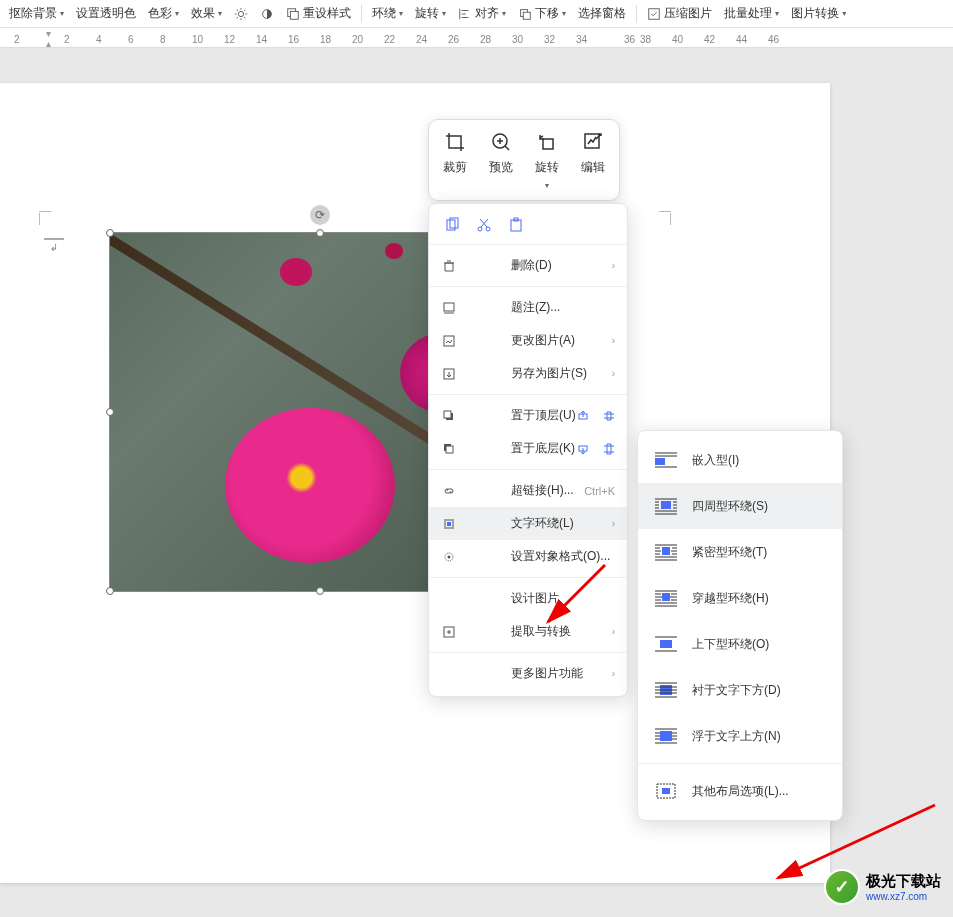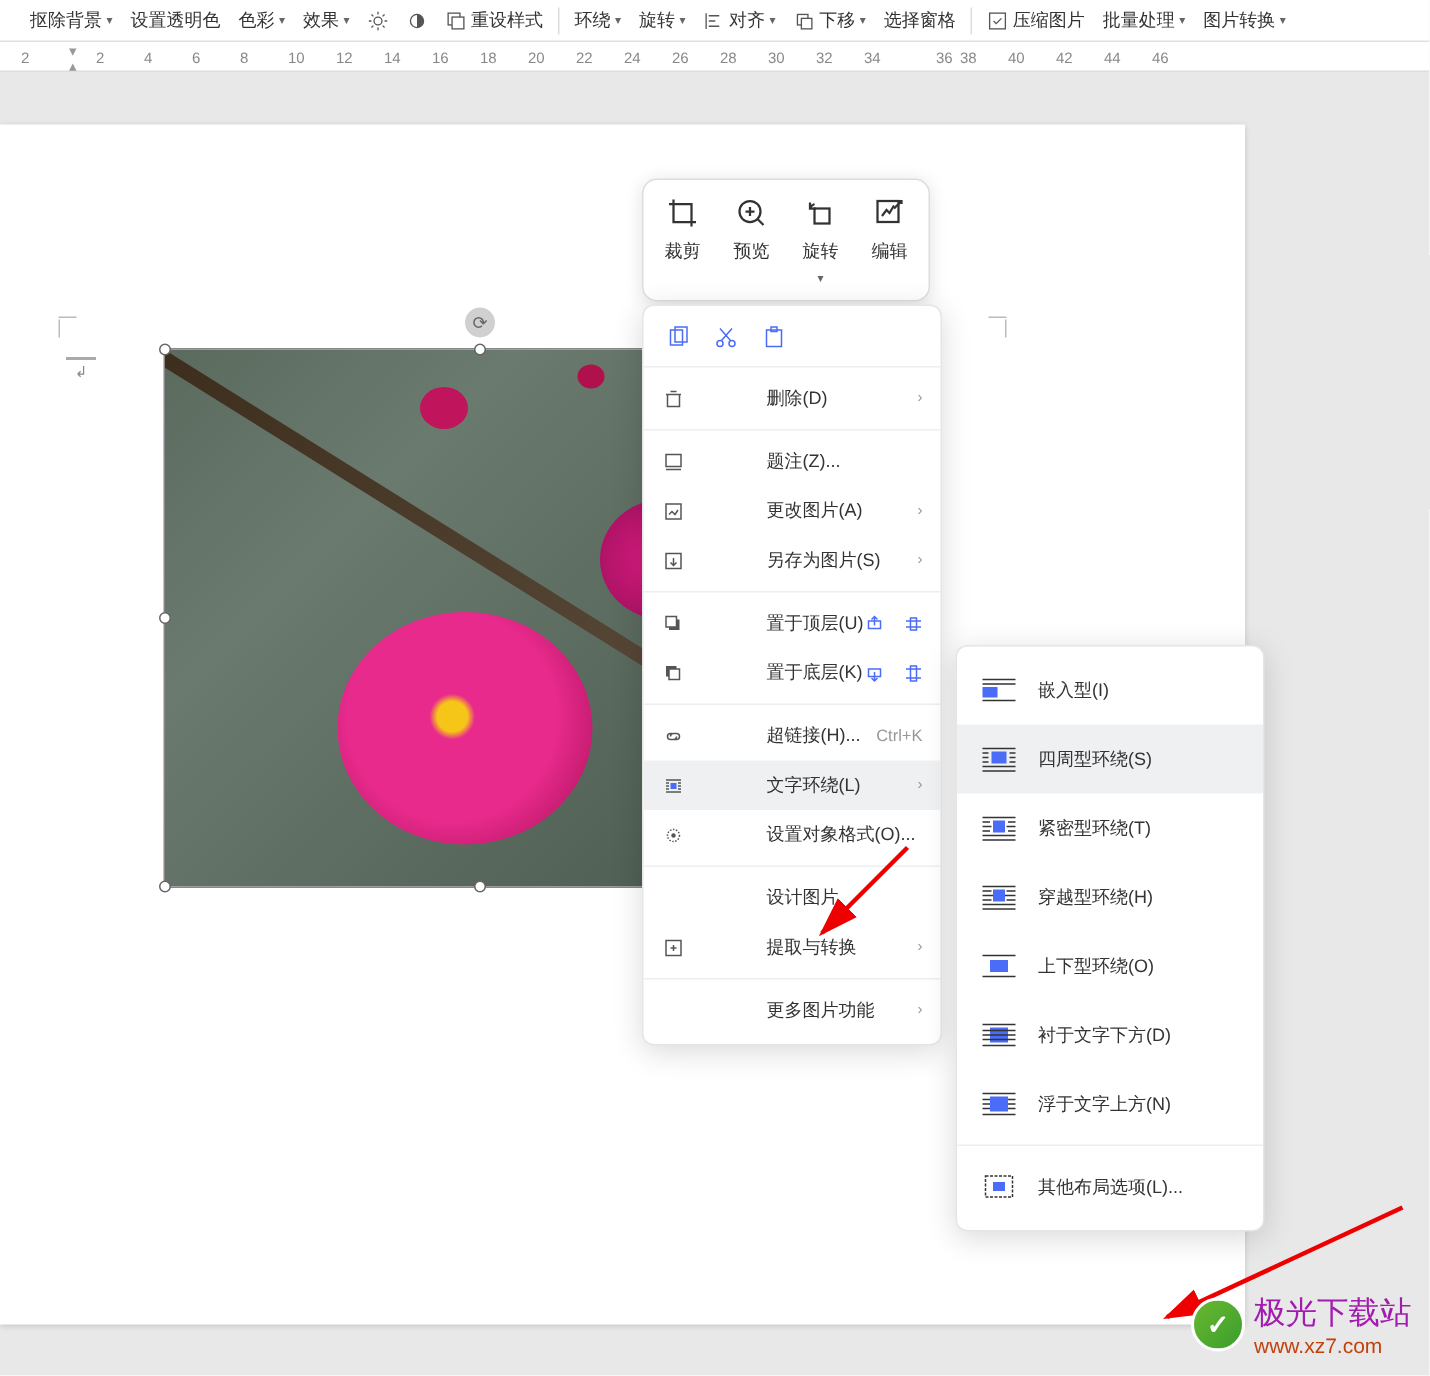--- a/index.html
+++ b/index.html
@@ -1,18 +1,18 @@
 <!DOCTYPE html>
 <html><head>
 <meta charset="utf-8">
 <style>
 * { box-sizing: border-box; margin: 0; padding: 0; }
 body { font-family: "Microsoft YaHei", sans-serif; font-size: 12px; background: #f5f5f5; width: 953px; height: 917px; overflow: hidden; position: relative; }
 
-.toolbar { background: #fff; height: 28px; display: flex; align-items: center; padding: 0 15px; border-bottom: 1px solid #e0e0e0; gap: 2px; }
+.toolbar { background: #fff; height: 28px; display: flex; align-items: center; padding: 0 4px; border-bottom: 1px solid #e0e0e0; gap: 2px; }
 .tb-item { display: flex; align-items: center; gap: 3px; padding: 2px 5px; cursor: pointer; color: #333; font-size: 12px; white-space: nowrap; }
 .tb-sep { width: 1px; height: 18px; background: #ddd; margin: 0 3px; }
 .tb-dd { font-size: 8px; color: #666; }
 .tb-icon { width: 14px; height: 14px; display: inline-block; }
 
 .ruler { background: #fff; height: 20px; position: relative; border-bottom: 1px solid #ddd; }
 .ruler-track { position: absolute; left: 0; right: 0; top: 0; height: 20px; }
 .ruler-tick { position: absolute; top: 6px; font-size: 10px; color: #888; }
 .ruler-marker { position: absolute; top: 0; color: #999; font-size: 10px; }
 
@@ -67,22 +67,22 @@
 .red-arrow svg { overflow: visible; }
 
 .margin-l { position: absolute; left: 39px; top: 130px; width: 1px; height: 12px; border-left: 1px solid #bbb; }
 .margin-l2 { position: absolute; left: 39px; top: 128px; width: 12px; height: 1px; border-top: 1px solid #bbb; }
 .margin-r { position: absolute; left: 670px; top: 130px; width: 1px; height: 12px; border-left: 1px solid #bbb; }
 .margin-r2 { position: absolute; left: 659px; top: 128px; width: 12px; height: 1px; border-top: 1px solid #bbb; }
 
 .watermark { position: absolute; right: 12px; bottom: 12px; display: flex; flex-direction: column; align-items: flex-end; gap: 2px; }
 .wm-top { display: flex; align-items: center; gap: 6px; }
 .wm-logo { width: 36px; height: 36px; border-radius: 50%; background: linear-gradient(135deg, #6ab82e, #3a9e2e); border: 2px solid #fff; display: flex; align-items: center; justify-content: center; color: #fff; font-weight: bold; font-size: 18px; }
-.wm-text1 { color: #a21caf; font-size: 21px; font-weight: normal; }
-.wm-text2 { color: #c2410c; font-size: 14px; }
+.wm-text1 { color: #000000; font-size: 15px; font-weight: bold; }
+.wm-text2 { color: #1d4ed8; font-size: 10px; }
 </style>
 </head>
 <body>
 
 <div class="toolbar">
   <div class="tb-item">
       <span>抠除背景</span>
       <span class="tb-dd">▾</span>
     </div>
   <div class="tb-item">

